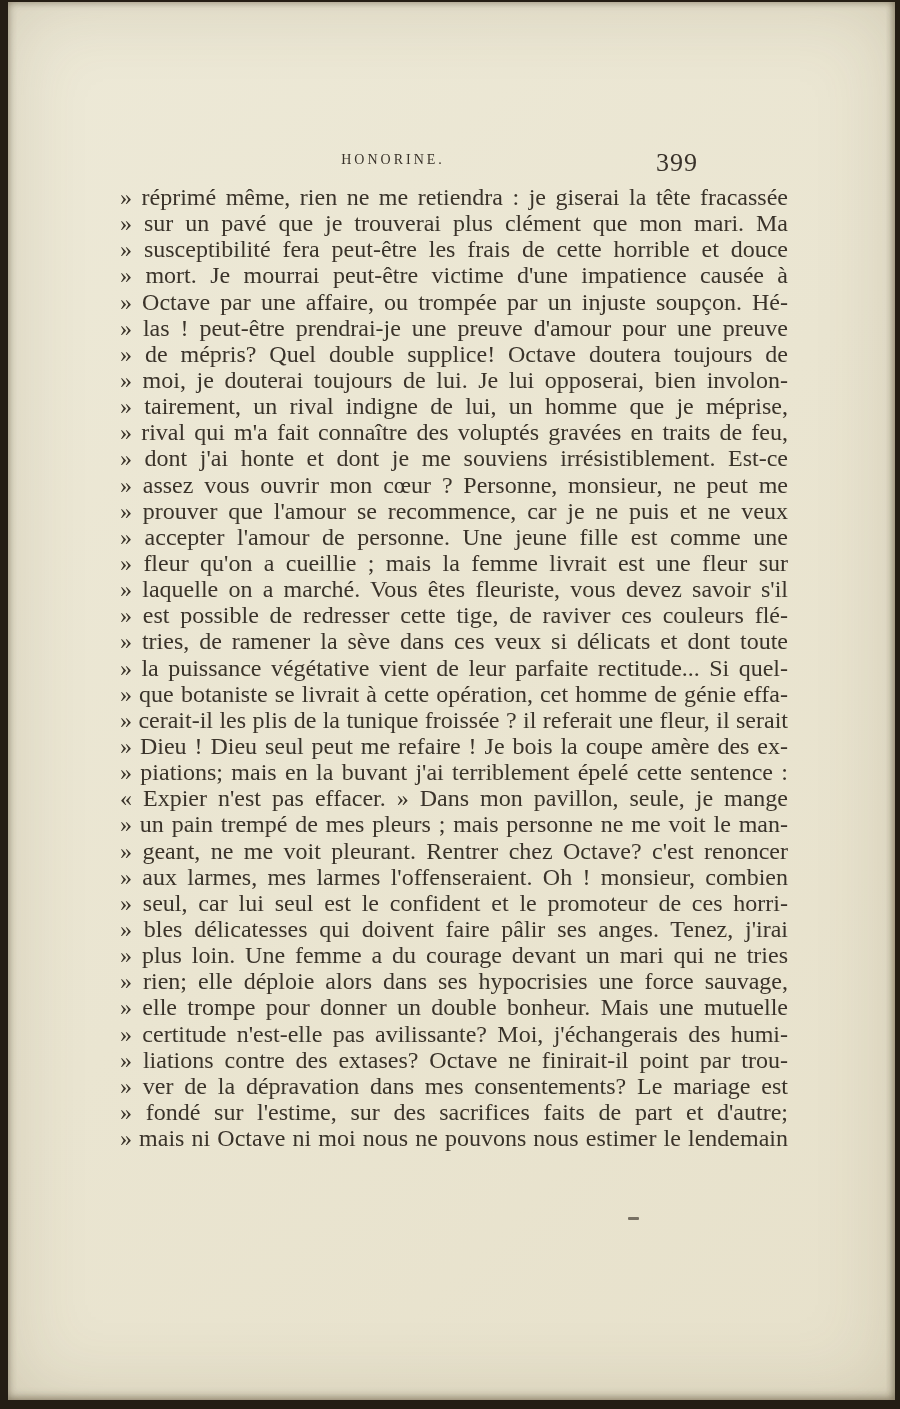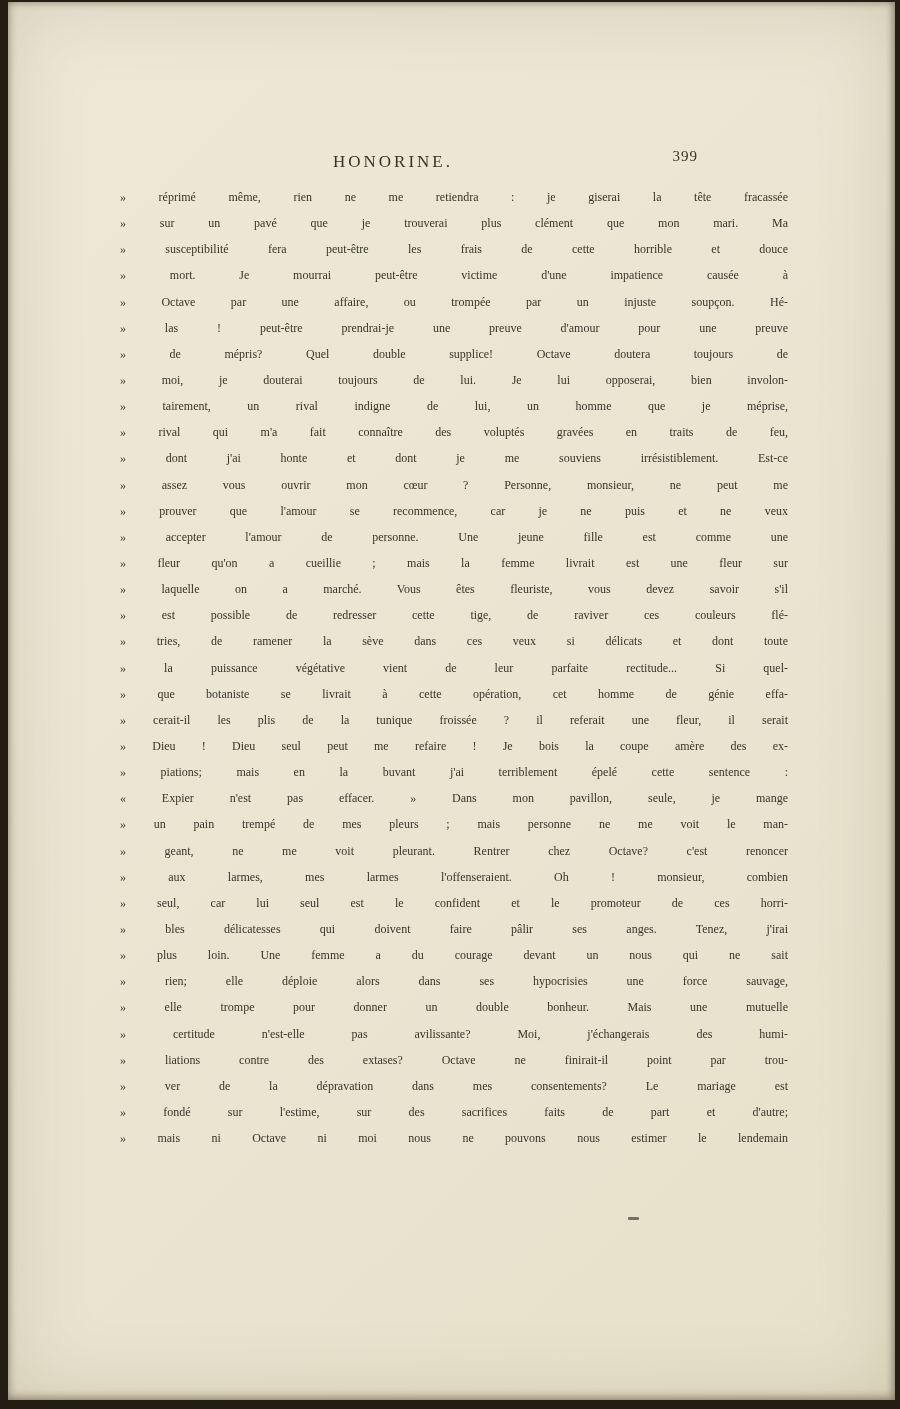--- a/index.html
+++ b/index.html
@@ -22,42 +22,42 @@
   }
   .header {
     position: absolute;
     top: 150px; left: 0; right: 0;
     height: 24px;
   }
   .running-title {
     position: absolute;
     left: 385px;
     transform: translateX(-50%);
-    font-size: 17px;
+    font-size: 14px;
     letter-spacing: 3px;
     color: #39322a;
   }
   .page-number {
     position: absolute;
     right: 197px;
     top: -4px;
-    font-size: 15px;
+    font-size: 26px;
     letter-spacing: 1px;
     color: #39322a;
   }
   .text-block {
     position: absolute;
     top: 182px;
     left: 112px;
     width: 668px;
   }
   .line {
     height: 26.15px;
     line-height: 26.15px;
-    font-size: 12px;
+    font-size: 24px;
     color: #3a332a;
     text-align: justify;
     text-align-last: justify;
     overflow: hidden;
     white-space: normal;
   }
   .signature-mark {
     position: absolute;
     left: 620px;
     top: 1215px;
@@ -100,21 +100,21 @@
       <div class="line">» que botaniste se livrait à cette opération, cet homme de génie effa-</div>
       <div class="line">» cerait-il les plis de la tunique froissée ? il referait une fleur, il serait</div>
       <div class="line">» Dieu ! Dieu seul peut me refaire ! Je bois la coupe amère des ex-</div>
       <div class="line">» piations; mais en la buvant j'ai terriblement épelé cette sentence :</div>
       <div class="line">« Expier n'est pas effacer. » Dans mon pavillon, seule, je mange</div>
       <div class="line">» un pain trempé de mes pleurs ; mais personne ne me voit le man-</div>
       <div class="line">» geant, ne me voit pleurant. Rentrer chez Octave? c'est renoncer</div>
       <div class="line">» aux larmes, mes larmes l'offenseraient. Oh ! monsieur, combien</div>
       <div class="line">» seul, car lui seul est le confident et le promoteur de ces horri-</div>
       <div class="line">» bles délicatesses qui doivent faire pâlir ses anges. Tenez, j'irai</div>
-      <div class="line">» plus loin. Une femme a du courage devant un nous qui ne sait</div>
+      <div class="line">» plus loin. Une femme a du courage devant un mari qui ne tries</div>
       <div class="line">» rien; elle déploie alors dans ses hypocrisies une force sauvage,</div>
       <div class="line">» elle trompe pour donner un double bonheur. Mais une mutuelle</div>
       <div class="line">» certitude n'est-elle pas avilissante? Moi, j'échangerais des humi-</div>
       <div class="line">» liations contre des extases? Octave ne finirait-il point par trou-</div>
       <div class="line">» ver de la dépravation dans mes consentements? Le mariage est</div>
       <div class="line">» fondé sur l'estime, sur des sacrifices faits de part et d'autre;</div>
       <div class="line">» mais ni Octave ni moi nous ne pouvons nous estimer le lendemain</div>
     </div>
 
   <div class="signature-mark"></div>

